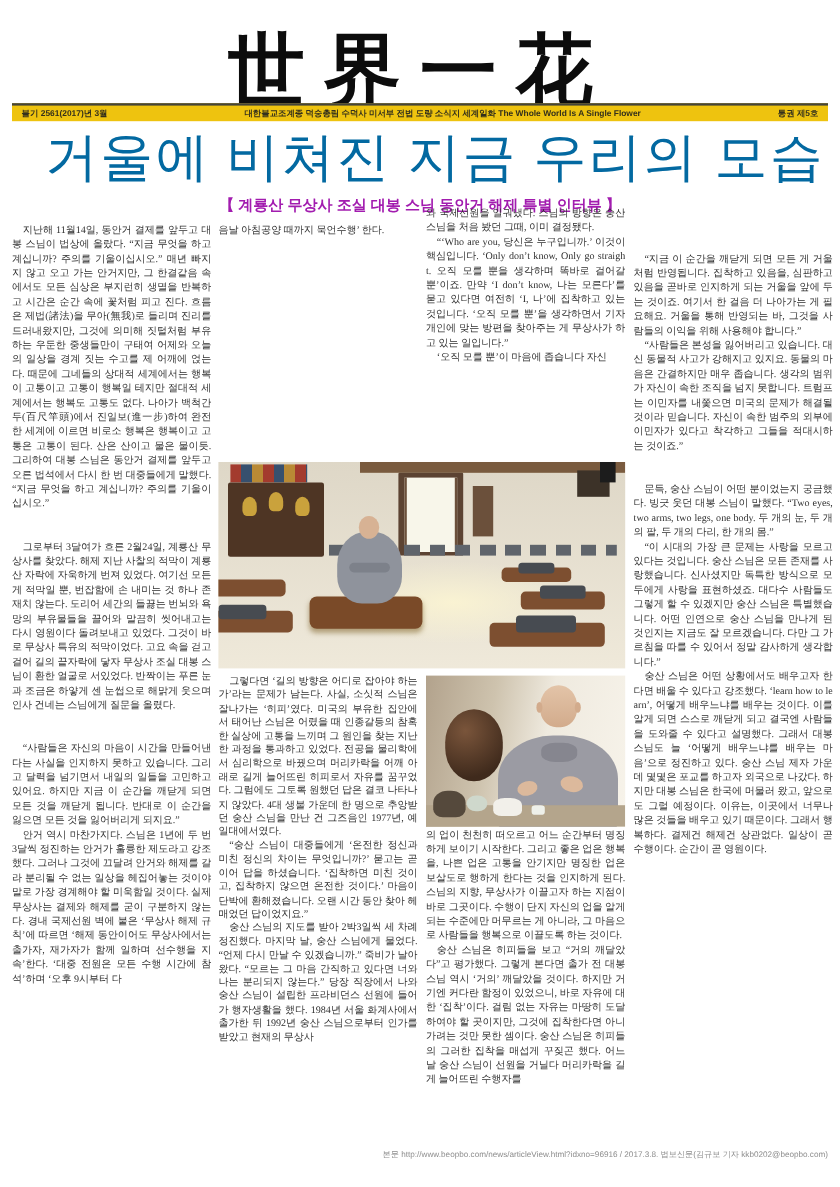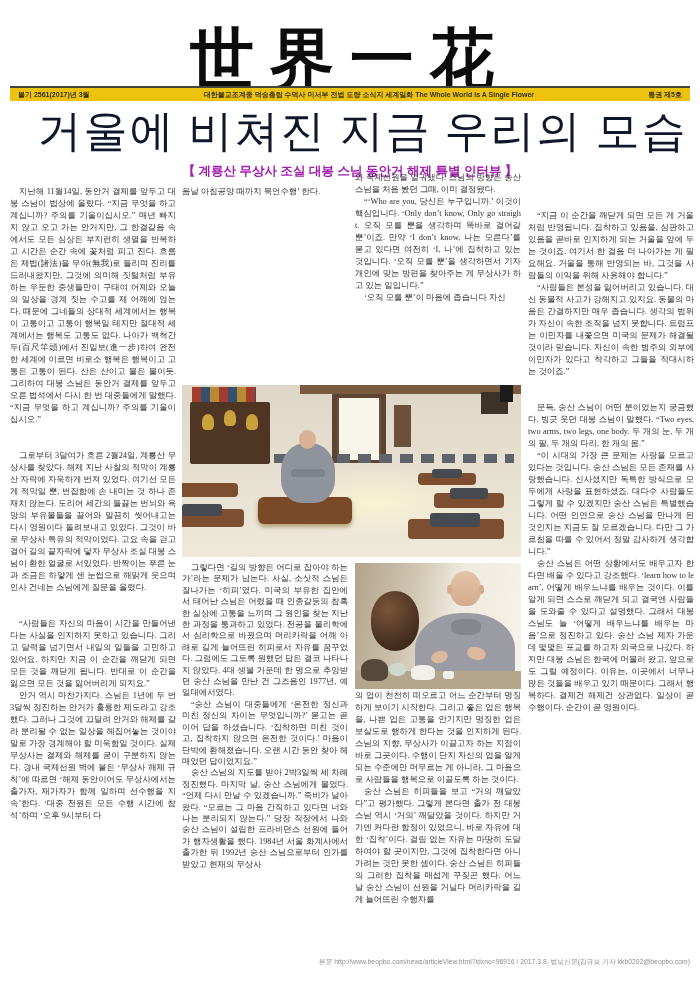--- a/index.html
+++ b/index.html
@@ -10,21 +10,21 @@
   .masthead{position:absolute;top:16px;left:0;right:0;text-align:center;
     font-size:64px;font-weight:bold;letter-spacing:16px;color:#0c0c0c;
     transform:scaleY(1.04);}
   .banner{position:absolute;left:10px;right:10px;top:86px;height:15px;
     background:#eec30f;border-top:2px solid #44443a;box-sizing:border-box;
     display:flex;justify-content:space-between;align-items:center;padding:0 8px;
     font-family:"Liberation Sans", sans-serif;font-size:7px;font-weight:bold;color:#33301c;}
   .banner .mid{flex:1;text-align:center;white-space:nowrap;overflow:hidden;}
 
   .headline{position:absolute;top:102px;left:0;right:0;text-align:center;
-    font-size:44px;letter-spacing:2px;color:#0f172a;font-weight:normal;margin-left:25px;}
+    font-size:44px;letter-spacing:2px;color:#0369a1;font-weight:normal;margin-left:25px;}
   .subheadline{position:absolute;top:163px;left:0;right:0;text-align:center;
     font-family:"Liberation Sans", sans-serif;font-size:12.5px;font-weight:bold;color:#a21caf;}
 
   
   .col{position:absolute;width:166px;font-size:8.4px;line-height:12px;
     text-align:justify;color:#2f2f2f;overflow:hidden;word-break:break-all;}
   .col p{margin:0;text-indent:9px;}
   .col p.noindent{text-indent:0;}
   .col p.gap{margin-top:24px;}
   #col1 {left:10px; top:186px;height:767px;}

